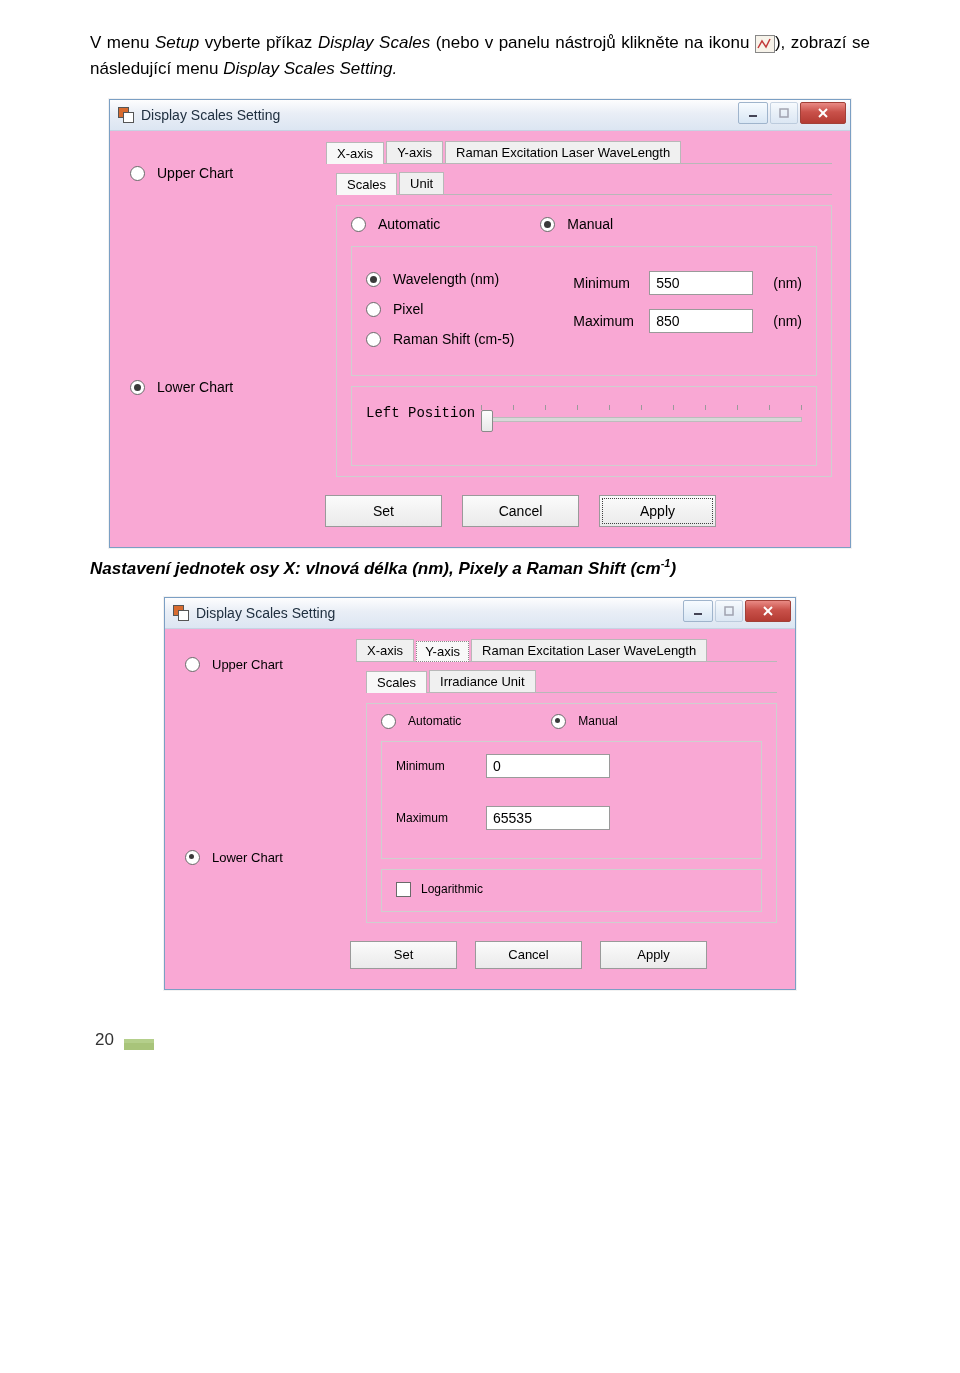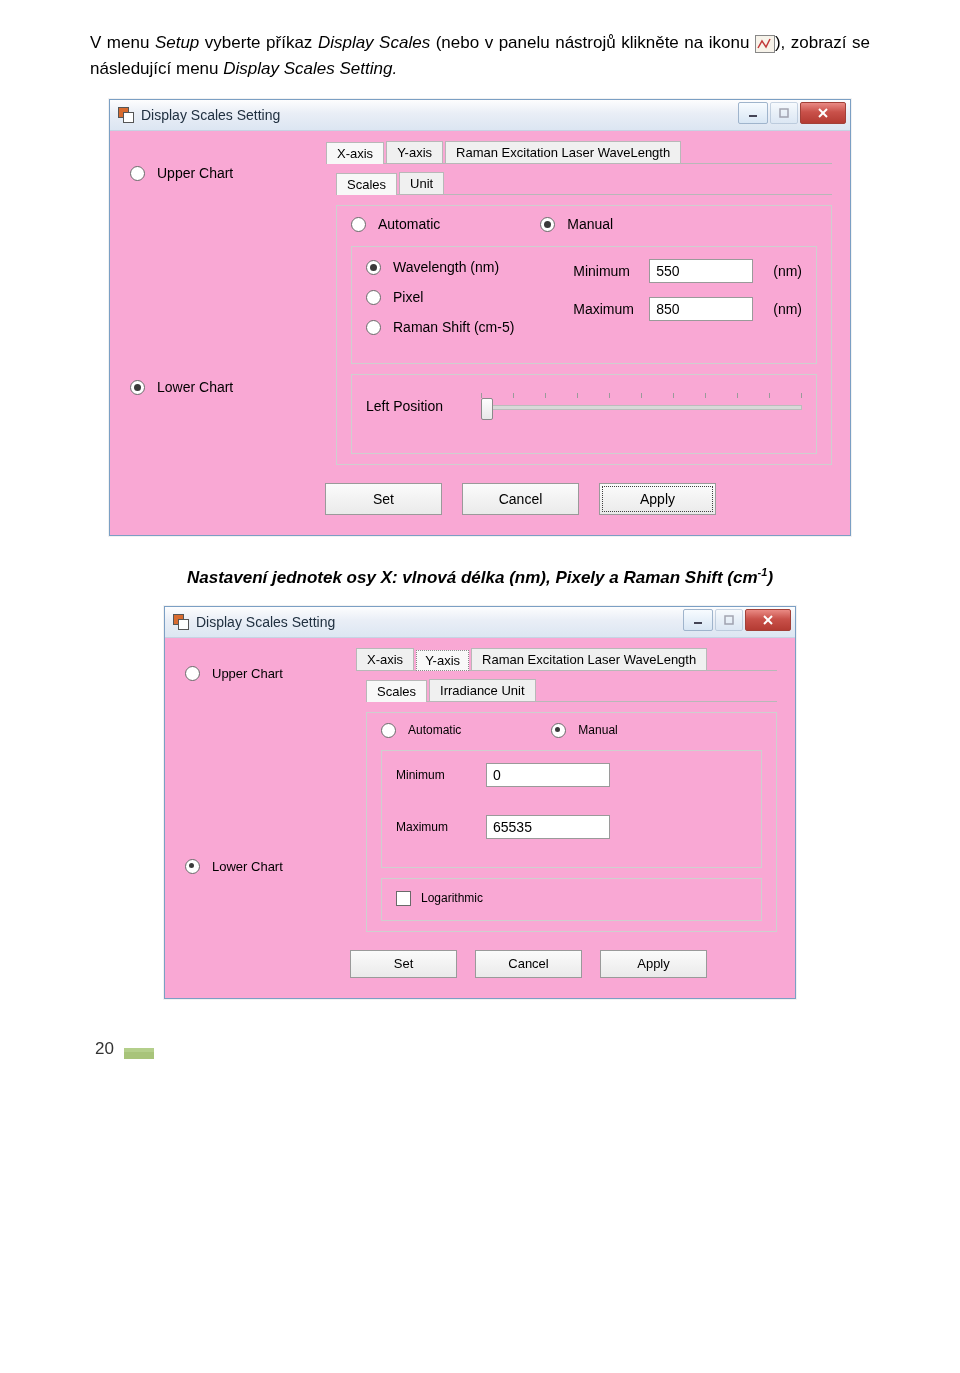--- a/index.html
+++ b/index.html
@@ -20,21 +20,21 @@
   }
   p.intro .ital { font-style:italic; }
   .chart-icon {
     display:inline-block; width:18px; height:16px;
     border:1px solid #888; background:#f7f3ea;
     vertical-align:middle; position:relative;
   }
   .chart-icon svg { position:absolute; top:1px; left:1px; }
   p.caption {
     font-size:17px; font-style:italic; font-weight:bold;
-    text-align:center; margin:30px 0 18px 0;
+    margin:9px 0 18px 0;
   }
   p.caption sup { font-size:11px; }
 
   
   .dlg {
     margin:0 auto 0 auto;
     border:1px solid #7b9fc4;
     background:#f9a8d4;
     box-shadow:0 0 0 1px rgba(0,0,0,.05);
   }
@@ -123,35 +123,35 @@
     border:1px solid #cfcfcf;
     margin:10px 0 0 0;
     padding:12px 14px 14px 14px;
   }
   .group.tight { padding:10px 14px; }
 
   .row-h { display:flex; align-items:center; }
   .row-h > * { margin-right:20px; }
 
   .radio-set .radio-row { margin-bottom:14px; }
-  .twocol { display:flex; }
+  .twocol { display:flex;margin-top:12px; }
   .twocol .colA { width:55%; }
   .twocol .colB { flex:1; }
 
   .inline-field { display:flex; align-items:center; margin-bottom:14px; }
   .inline-field label { width:76px; }
   .inline-field input[type=text] {
     width:90px; height:22px;
     border:1px solid #9a9a9a; background:#fff;
     font-family:inherit; font-size:14px; padding:0 6px;
   }
   .inline-field .unit { margin-left:20px; }
 
   
-  .slider-row { display:flex; align-items:center; margin:6px 0 20px 0; }
+  .slider-row { display:flex; align-items:flex-start; margin:6px 0 20px 0;font-family:Liberation Mono, monospace; }
   .slider-row label { width:115px; }
   .slider {
     flex:1; height:26px; position:relative;
   }
   .slider .track {
     position:absolute; top:12px; left:0; right:0;
     height:3px; background:#d8d8d8;
     border:1px solid #bcbcbc;
   }
   .slider .thumb {

